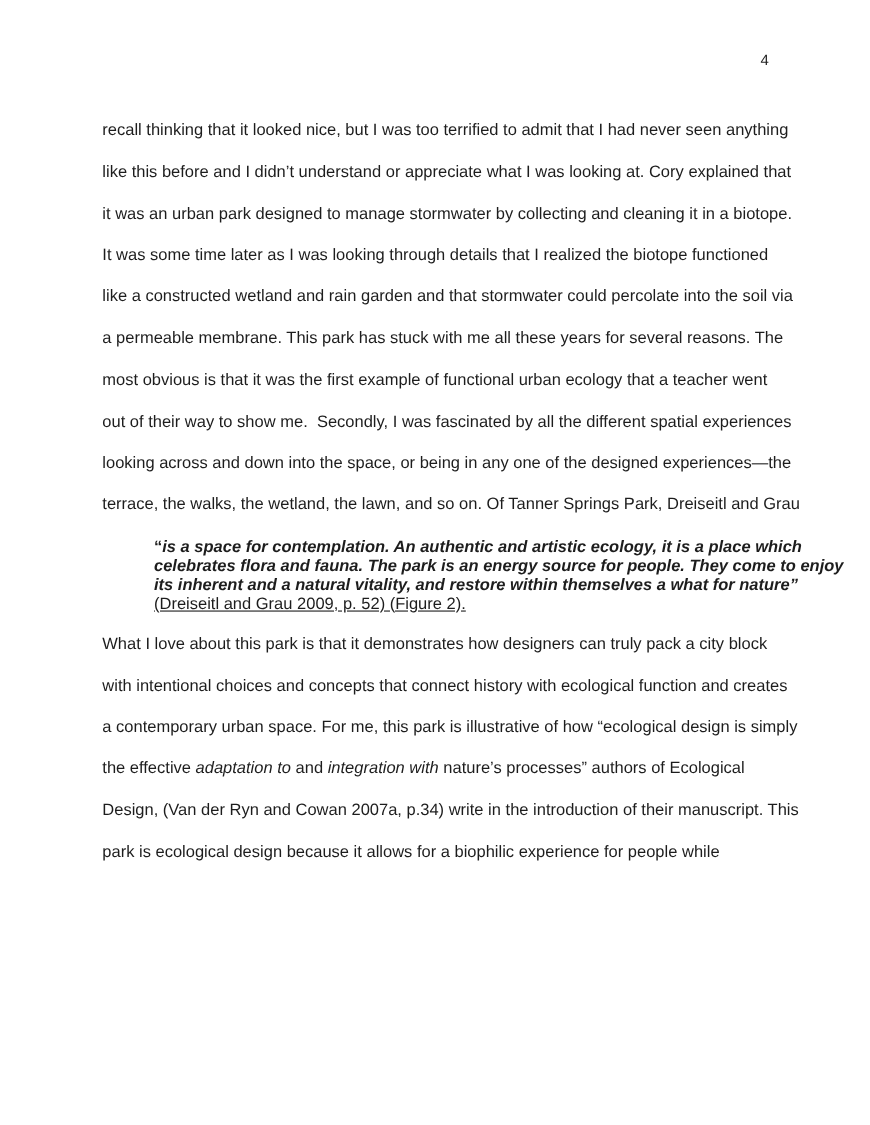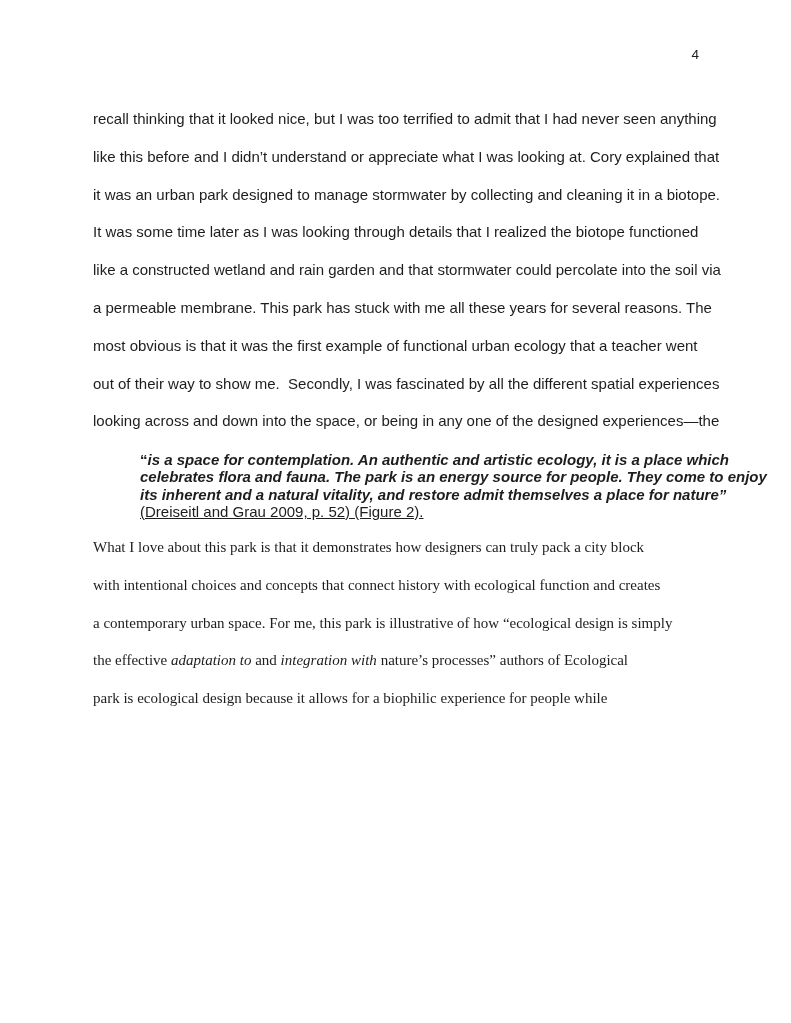--- a/index.html
+++ b/index.html
@@ -46,21 +46,20 @@
     white-space: pre;
     font-weight: bold;
   }
   .quote-citation {
     line-height: 17.2px;
     white-space: pre;
     text-decoration: underline;
   }
   .para2 {
     margin-top: 9px;
-    font-family: Liberation Serif, serif;
   }
 </style>
 </head>
 <body>
 
 <div class="page">
 
   <div class="page-number">4</div>
 
   <div class="body-text">
@@ -68,34 +67,36 @@
     <div class="para">
         <div class="line">recall thinking that it looked nice, but I was too terrified to admit that I had never seen anything</div>
         <div class="line">like this before and I didn’t understand or appreciate what I was looking at. Cory explained that</div>
         <div class="line">it was an urban park designed to manage stormwater by collecting and cleaning it in a biotope.</div>
         <div class="line">It was some time later as I was looking through details that I realized the biotope functioned</div>
         <div class="line">like a constructed wetland and rain garden and that stormwater could percolate into the soil via</div>
         <div class="line">a permeable membrane. This park has stuck with me all these years for several reasons. The</div>
         <div class="line">most obvious is that it was the first example of functional urban ecology that a teacher went</div>
         <div class="line">out of their way to show me.  Secondly, I was fascinated by all the different spatial experiences</div>
         <div class="line">looking across and down into the space, or being in any one of the designed experiences—the</div>
+        <div class="line">terrace, the walks, the wetland, the lawn, and so on. Of Tanner Springs Park, Dreiseitl and Grau</div>
       </div>
 
     <div class="quote">
       <div>
           <div class="line"><span>“</span><span class="it">is a space for contemplation. An authentic and artistic ecology, it is a place which</span></div>
           <div class="line"><span class="it">celebrates flora and fauna. The park is an energy source for people. They come to enjoy</span></div>
-          <div class="line"><span class="it">its inherent and a natural vitality, and restore admit themselves a place for nature”</span></div>
+          <div class="line"><span class="it">its inherent and a natural vitality, and restore within themselves a what for nature”</span></div>
         </div>
       <div class="quote-citation">(Dreiseitl and Grau 2009, p. 52) (Figure 2).</div>
     </div>
 
     <div class="para para2">
         <div class="line"><span>What I love about this park is that it demonstrates how designers can truly pack a city block</span></div>
         <div class="line"><span>with intentional choices and concepts that connect history with ecological function and creates</span></div>
         <div class="line"><span>a contemporary urban space. For me, this park is illustrative of how “ecological design is simply</span></div>
         <div class="line"><span>the effective </span><span class="it">adaptation to</span><span> and </span><span class="it">integration with</span><span> nature’s processes” authors of Ecological</span></div>
+        <div class="line"><span>Design, (Van der Ryn and Cowan 2007a, p.34) write in the introduction of their manuscript. This</span></div>
         <div class="line"><span>park is ecological design because it allows for a biophilic experience for people while</span></div>
       </div>
 
   </div>
 
 </div>
 
 </body></html>

